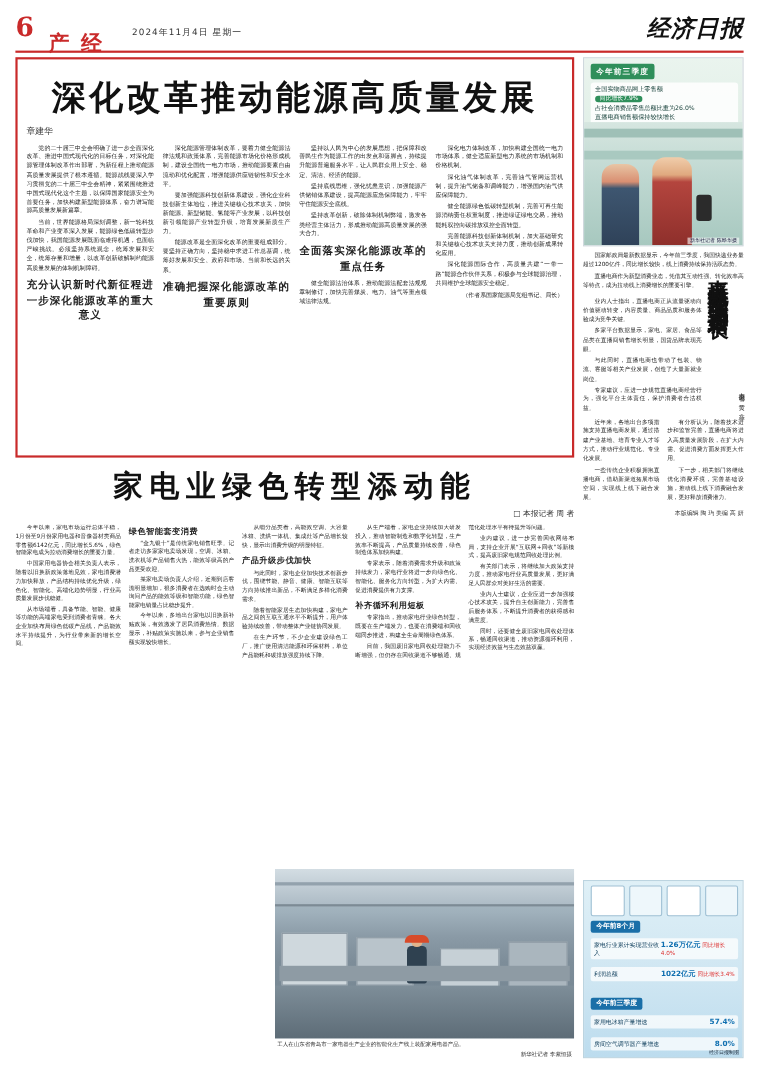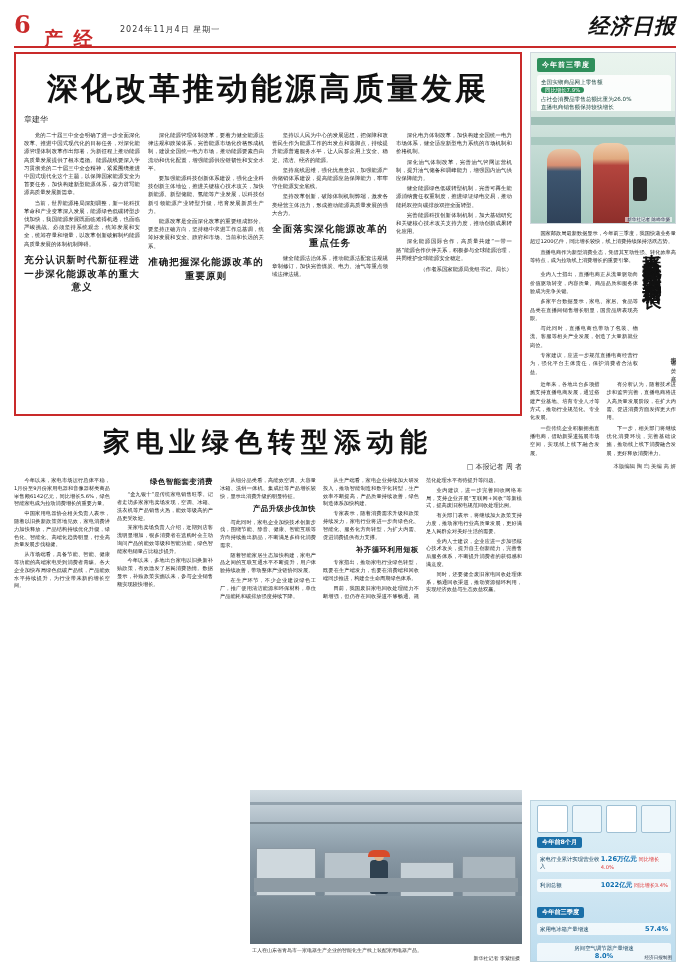--- a/index.html
+++ b/index.html
@@ -85,22 +85,22 @@
   }
   .check-row { text-align:right; font-size:7px; color:#333; margin:2px 0 5px 0; }
 
   .cols5 {
     column-count:5; column-gap:7px;
     font-size:5.2px; line-height:1.5; text-align:justify; color:#222;
     height:440px; overflow:hidden;
   }
   .cols5 p { margin:0 0 2px 0; text-indent:2em; }
   .mini-head {
-    font-family:Liberation Mono, monospace;
-    font-size:7.4px; font-weight:bold; text-align:right;
+    font-family:Liberation Serif, serif;
+    font-size:7.4px; font-weight:bold; text-align:left;
     margin:4px 0 3px 0; break-inside:avoid; letter-spacing:0.5px;
   }
 
   
   .photo-block {
     position:absolute; left:250px; top:790px; width:272px; height:172px;
     overflow:hidden;
   }
   .photo-img {
     width:100%; height:154px;
@@ -372,20 +372,20 @@
       <span>
         <span class="ic-val">1022亿元</span>
         <span class="ic-up">同比增长3.4%</span>
       </span>
     </div>
     <div class="ic-tag2">今年前三季度</div>
     <div class="ic-row" style="top:122px;">
       <span>家用电冰箱产量增速</span>
       <span class="ic-val">57.4%</span>
     </div>
-    <div class="ic-row" style="top:142px;flex-direction:column;">
+    <div class="ic-row" style="top:142px;">
       <span>房间空气调节器产量增速</span>
       <span class="ic-val">8.0%</span>
     </div>
     <div class="ic-credit">经济日报制图</div>
   </div>
 
 </div>
 
 </body></html>

